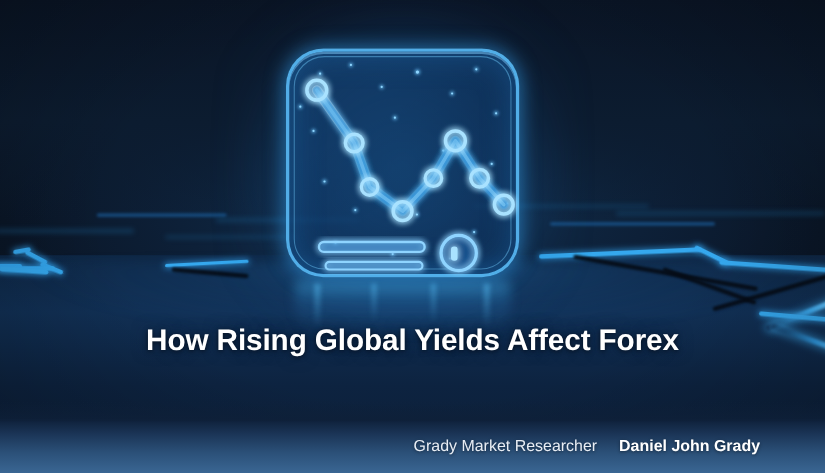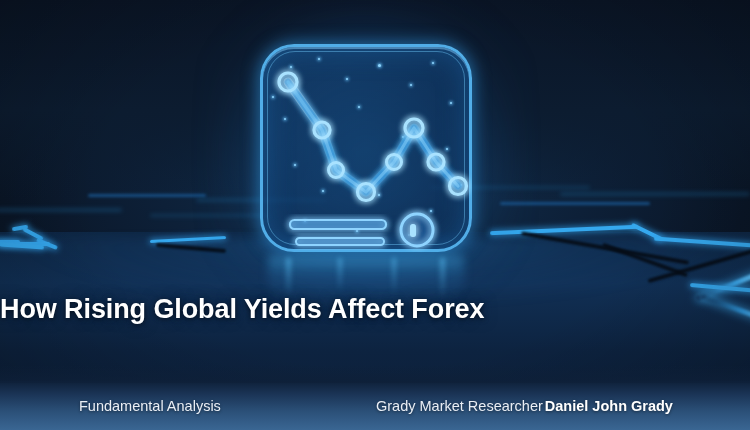--- a/index.html
+++ b/index.html
@@ -140,20 +140,21 @@
     border-radius: 2px;
     filter: blur(0.8px);
     box-shadow: 0 0 8px 1px rgba(60,170,240,.7);
   }
 
   
   .title {
     position: absolute;
     left: 0; right: 0;
     top: 294px;
+    text-align: center;
     color: #ffffff;
     font-size: 27px;
     font-weight: bold;
     letter-spacing: -0.1px;
     text-shadow: 0 1px 5px rgba(0,0,0,0.6), 0 0 14px rgba(10,30,60,0.7);
   }
 
   .lower-band {
     position: absolute;
     left: 0; right: 0;
@@ -182,21 +183,21 @@
     left: 376px;
     top: 398px;
     color: #e9eef5;
     font-size: 14.5px;
     white-space: nowrap;
     text-shadow: 0 1px 3px rgba(0,0,0,.45);
   }
   .credit .name {
     font-weight: bold;
     color: #ffffff;
-    margin-left: 2px;
+    margin-left: 20px;
   }
 </style>
 </head>
 <body>
 
 <div id="stage">
 
   <div class="bg-base"></div>
   <div class="bg-top-dark"></div>
   <div class="bg-floor"></div>
@@ -317,19 +318,18 @@
   <div class="refl-streak" style="left:440px; top:258px; width:5px; height:40px;"></div>
 
   <div class="vignette"></div>
 
   <div class="title">How Rising Global Yields Affect Forex</div>
 
   <div class="lower-band">
     <div class="lower-band-top-fade"></div>
   </div>
 
-  <div class="kicker">Fundamental Analysis</div>
 
   <div class="credit">
     <span>Grady Market Researcher</span><span class="name">Daniel John Grady</span>
   </div>
 
 </div>
 
 </body></html>

